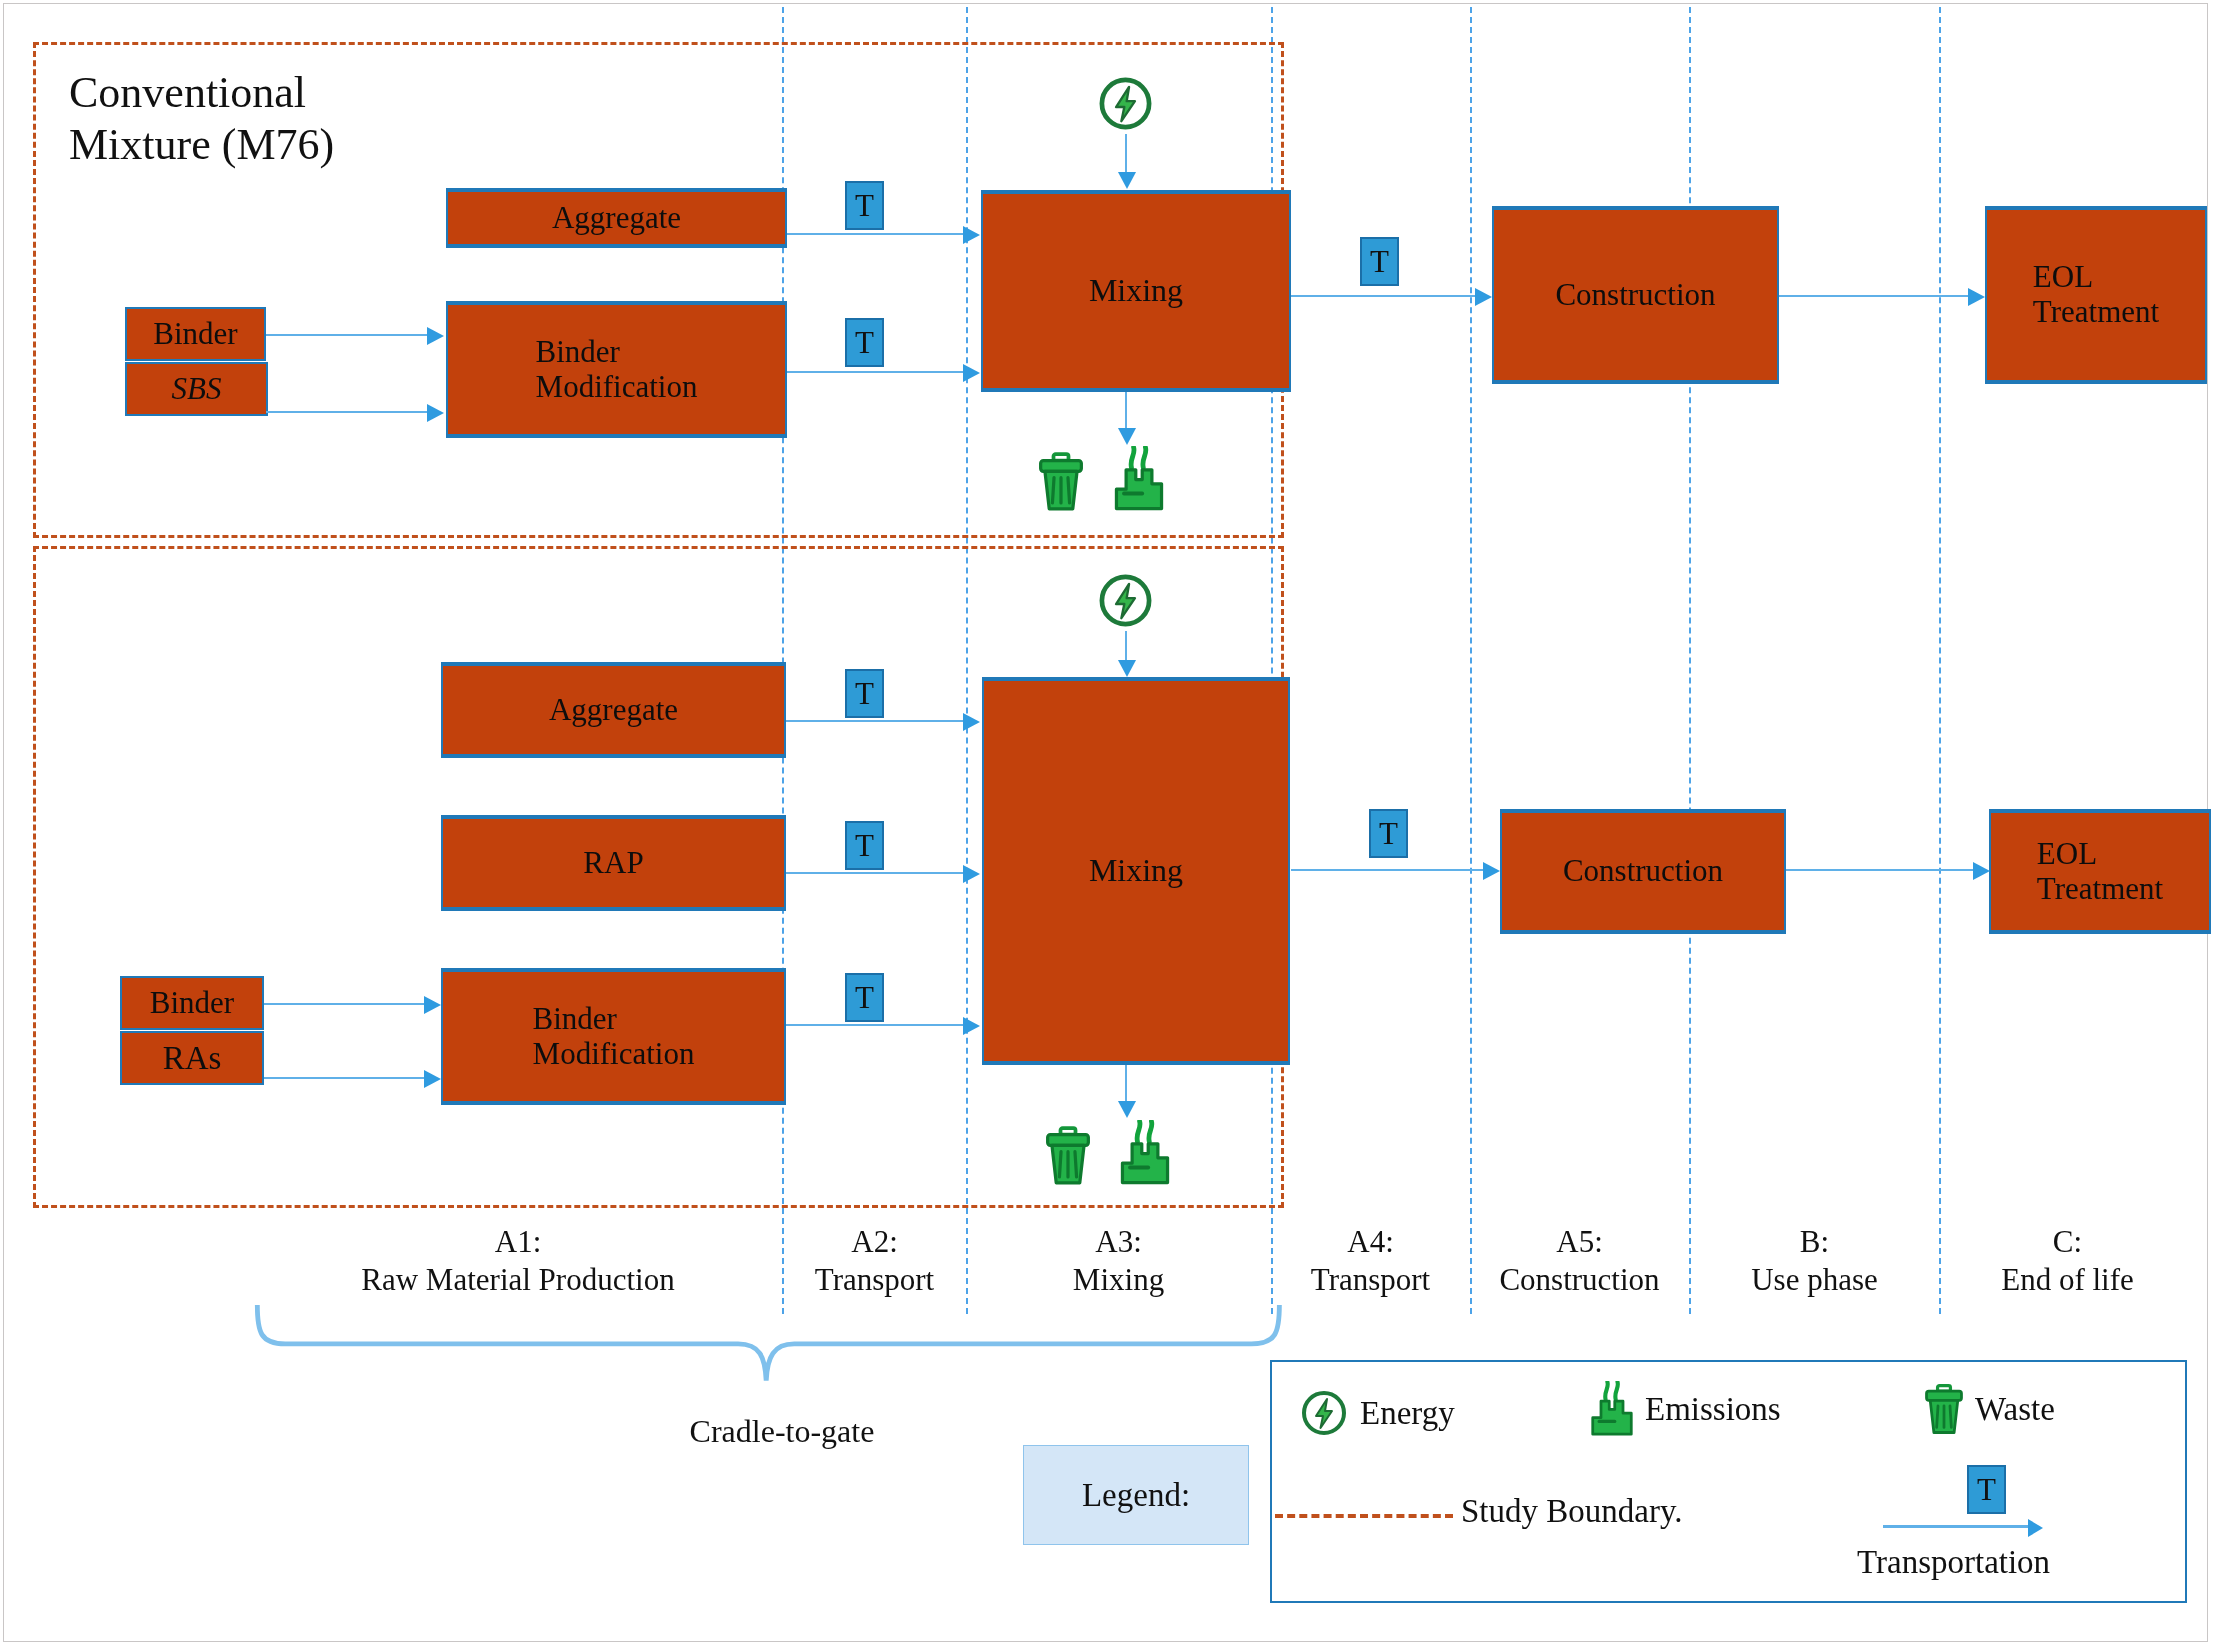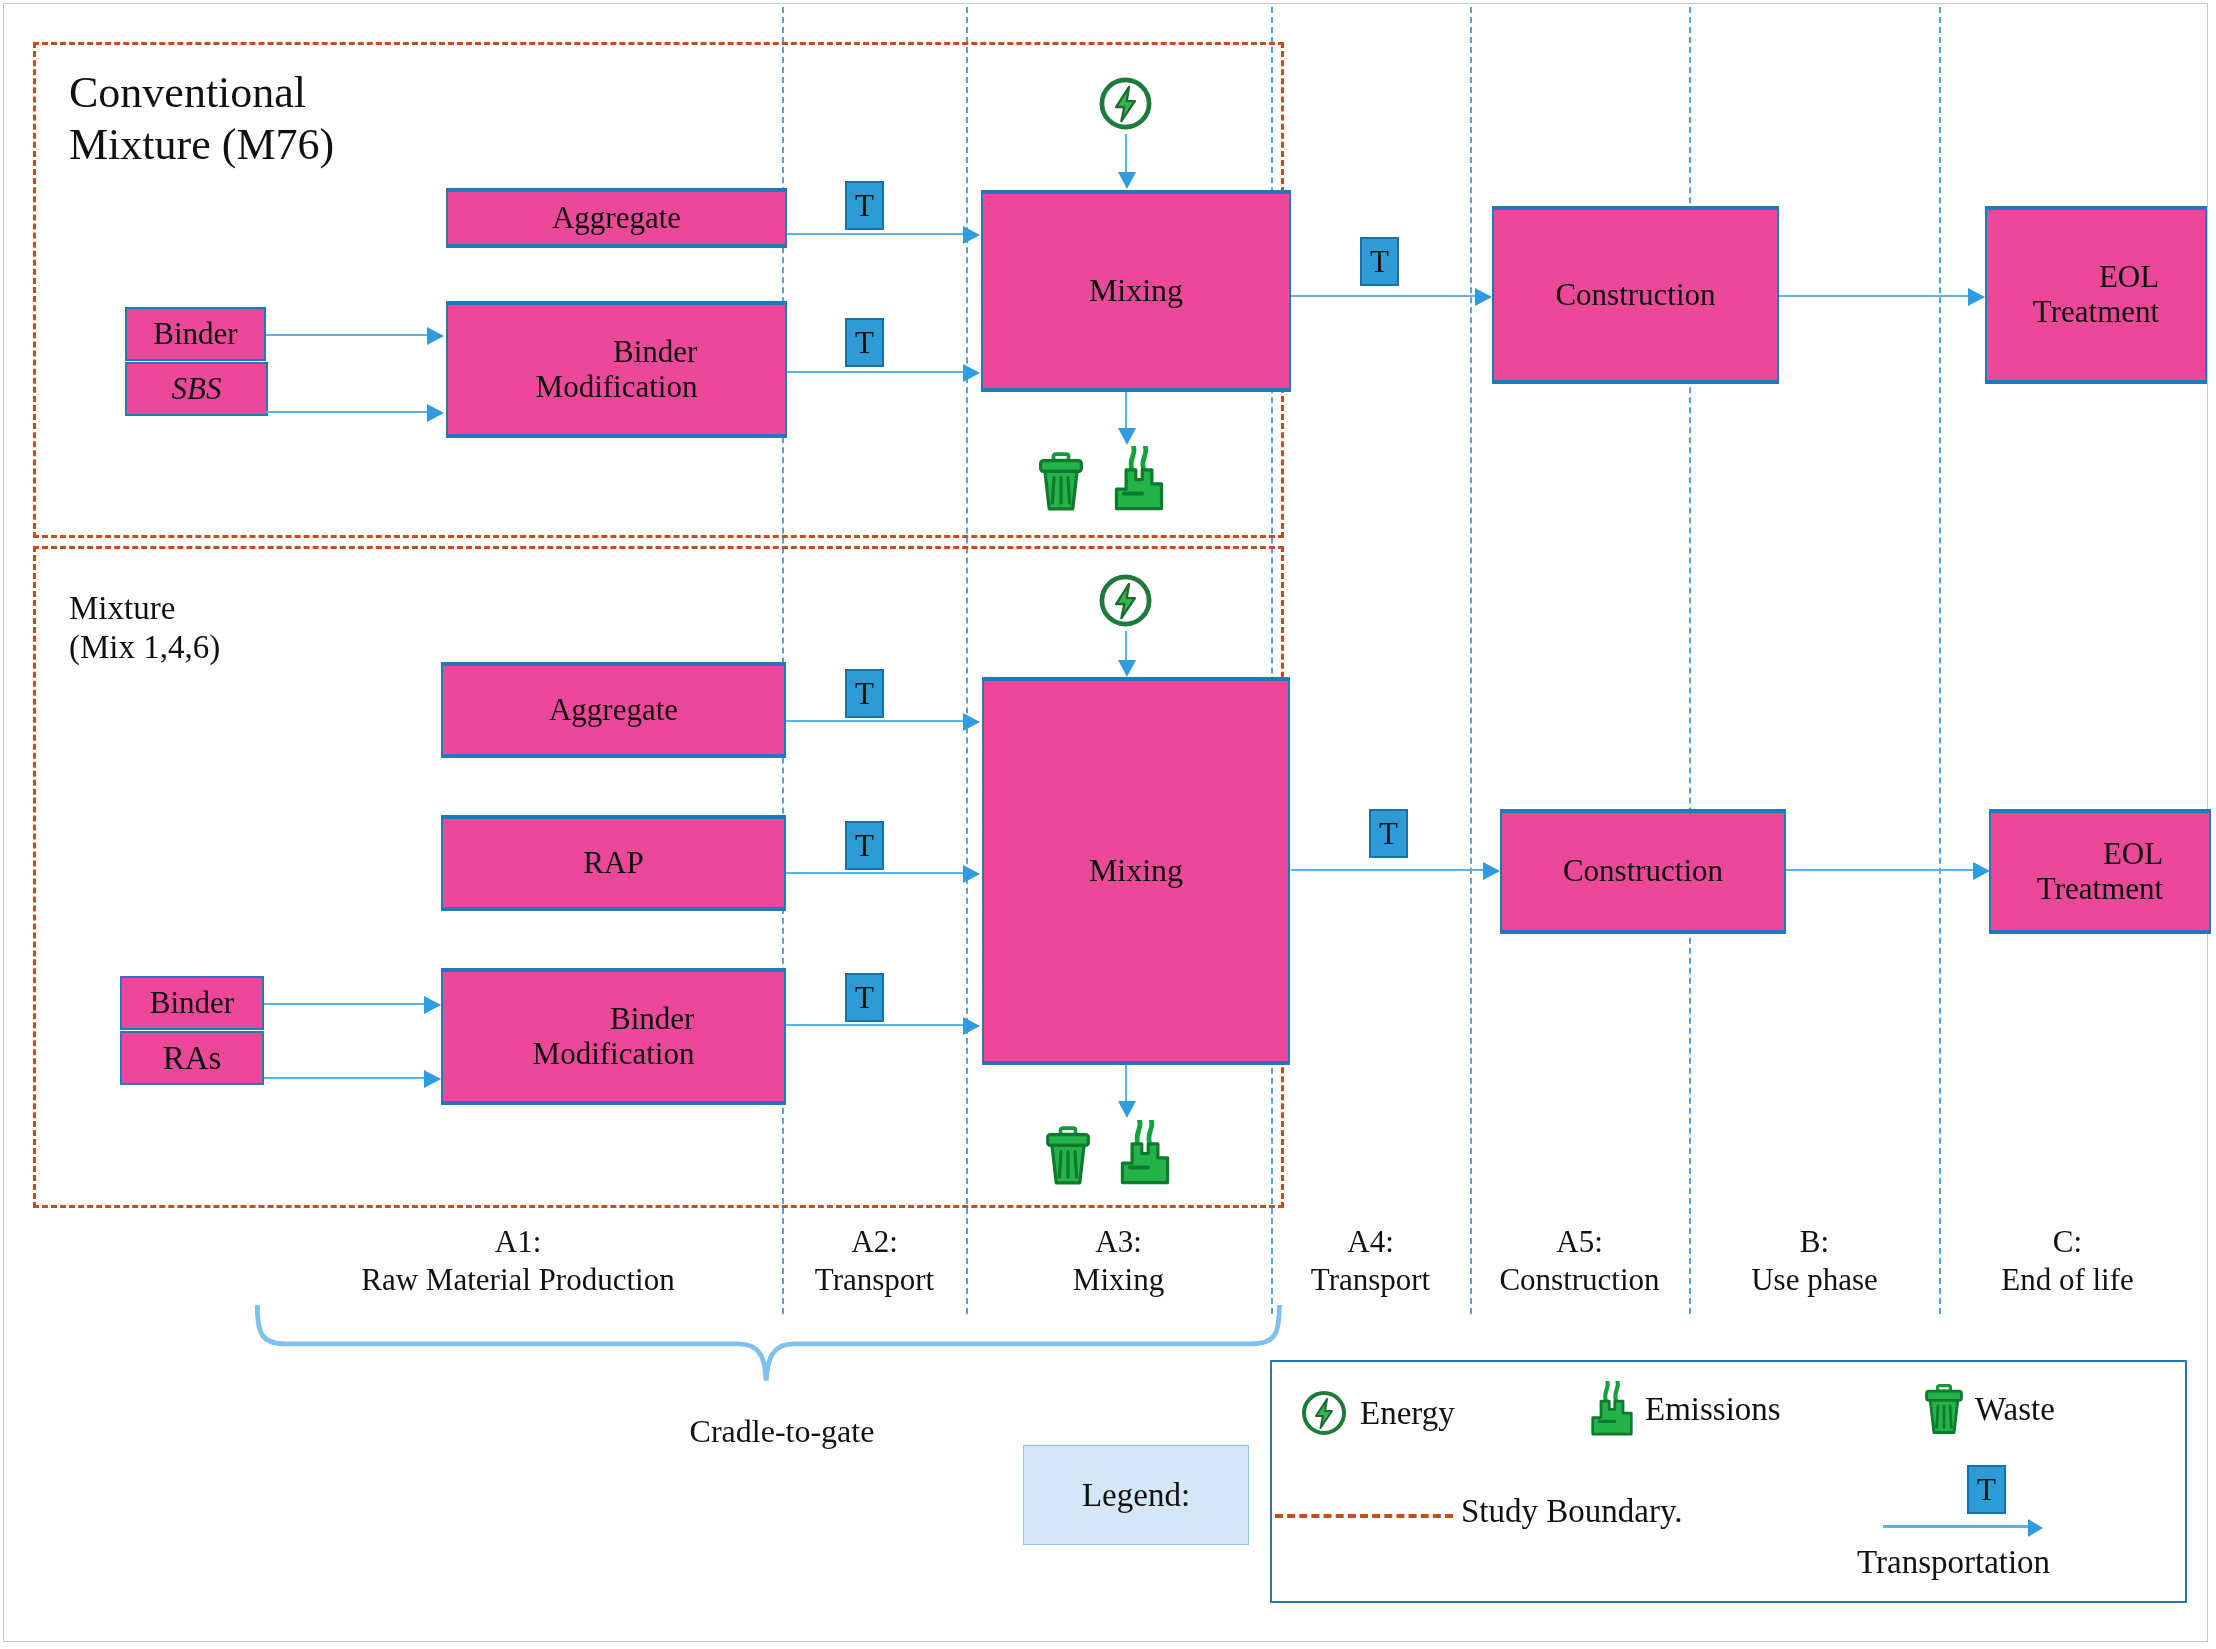--- a/index.html
+++ b/index.html
@@ -10,23 +10,23 @@
   .outer-frame{position:absolute;left:3.2px;top:3.2px;width:2205px;height:1639px;
     border:1.6px solid #c9c6c6;box-sizing:border-box;background:#fff;}
 
   
   .col-div{position:absolute;width:0;border-left:2.7px dashed #4da3e8;}
 
   
   .boundary{position:absolute;border:3.8px dashed #c0501c;box-sizing:border-box;}
 
   
-  .pbox{position:absolute;box-sizing:border-box;background:#ec4899;
+  .pbox{position:absolute;box-sizing:border-box;background:#c2410c;
     border:2.2px solid #2079b8;display:flex;align-items:center;justify-content:center;
-    text-align:right;color:#0d0d0d;line-height:1.12;}
+    text-align:left;color:#0d0d0d;line-height:1.12;}
   .pbox.thickline{border-top-width:4.9px;border-bottom-width:4.9px;}
 
   
   .grp-label{position:absolute;color:#111;line-height:1.18;white-space:pre-line;}
 
   
   .harrow{position:absolute;height:0;border-top:2.2px solid #5fb0e8;}
   .harrow::after{content:"";position:absolute;right:-16px;top:-9.2px;width:0;height:0;
     border-top:9.7px solid transparent;border-bottom:9.7px solid transparent;border-left:17px solid #2f9be0;}
   .varrow{position:absolute;width:0;border-left:2.2px solid #5fb0e8;}
@@ -115,22 +115,20 @@
     <path d="M20 36 L80 36 L72 106 L28 106 Z" fill="#23b349" stroke="#0e7a2e" stroke-width="6" stroke-linejoin="round"></path>
     <path d="M37 48 L34 95 M50 48 L50 95 M63 48 L66 95" stroke="#0e7a2e" stroke-width="6" stroke-linecap="round"></path>
   </svg>
   <svg class="emis-ico" style="left:1110px;top:446px;" width="58" height="66" viewBox="0 0 108 122">
     <path d="M40 40 C36 22 48 16 44 2 M62 40 C58 22 70 16 66 2" fill="none" stroke="#12a33c" stroke-width="9" stroke-linecap="round"></path>
     <path d="M30 44 L48 44 L48 62 L60 62 L60 44 L78 44 L78 70 L96 70 L96 116 L12 116 L12 80 L30 80 Z" fill="#23b349" stroke="#0e7a2e" stroke-width="6" stroke-linejoin="round"></path>
     <path d="M26 88 L60 88" stroke="#0e7a2e" stroke-width="7" stroke-linecap="round"></path>
   </svg>
 
   <div class="boundary" style="left:33px;top:546px;width:1251px;height:662px;"></div>
-  <div class="grp-label" style="left:69px;top:589px;width:323px;font-size:33px;">Mixture
-(Mix 1,4,6)</div>
 
   <div class="pbox" style="left:120px;top:976px;width:144px;height:54px;font-size:31px;">Binder</div>
   <div class="pbox" style="left:120px;top:1031px;width:144px;height:54px;font-size:33px;">RAs</div>
 
   <div class="pbox thickline" style="left:441px;top:662px;width:345px;height:96px;font-size:31px;">Aggregate</div>
   <div class="pbox thickline" style="left:441px;top:815px;width:345px;height:96px;font-size:31px;">RAP</div>
   <div class="pbox thickline" style="left:441px;top:968px;width:345px;height:137px;font-size:31px;white-space:pre-line;">Binder
 Modification</div>
 
   <div class="pbox thickline" style="left:982px;top:677px;width:308px;height:388px;font-size:32px;">Mixing</div>

